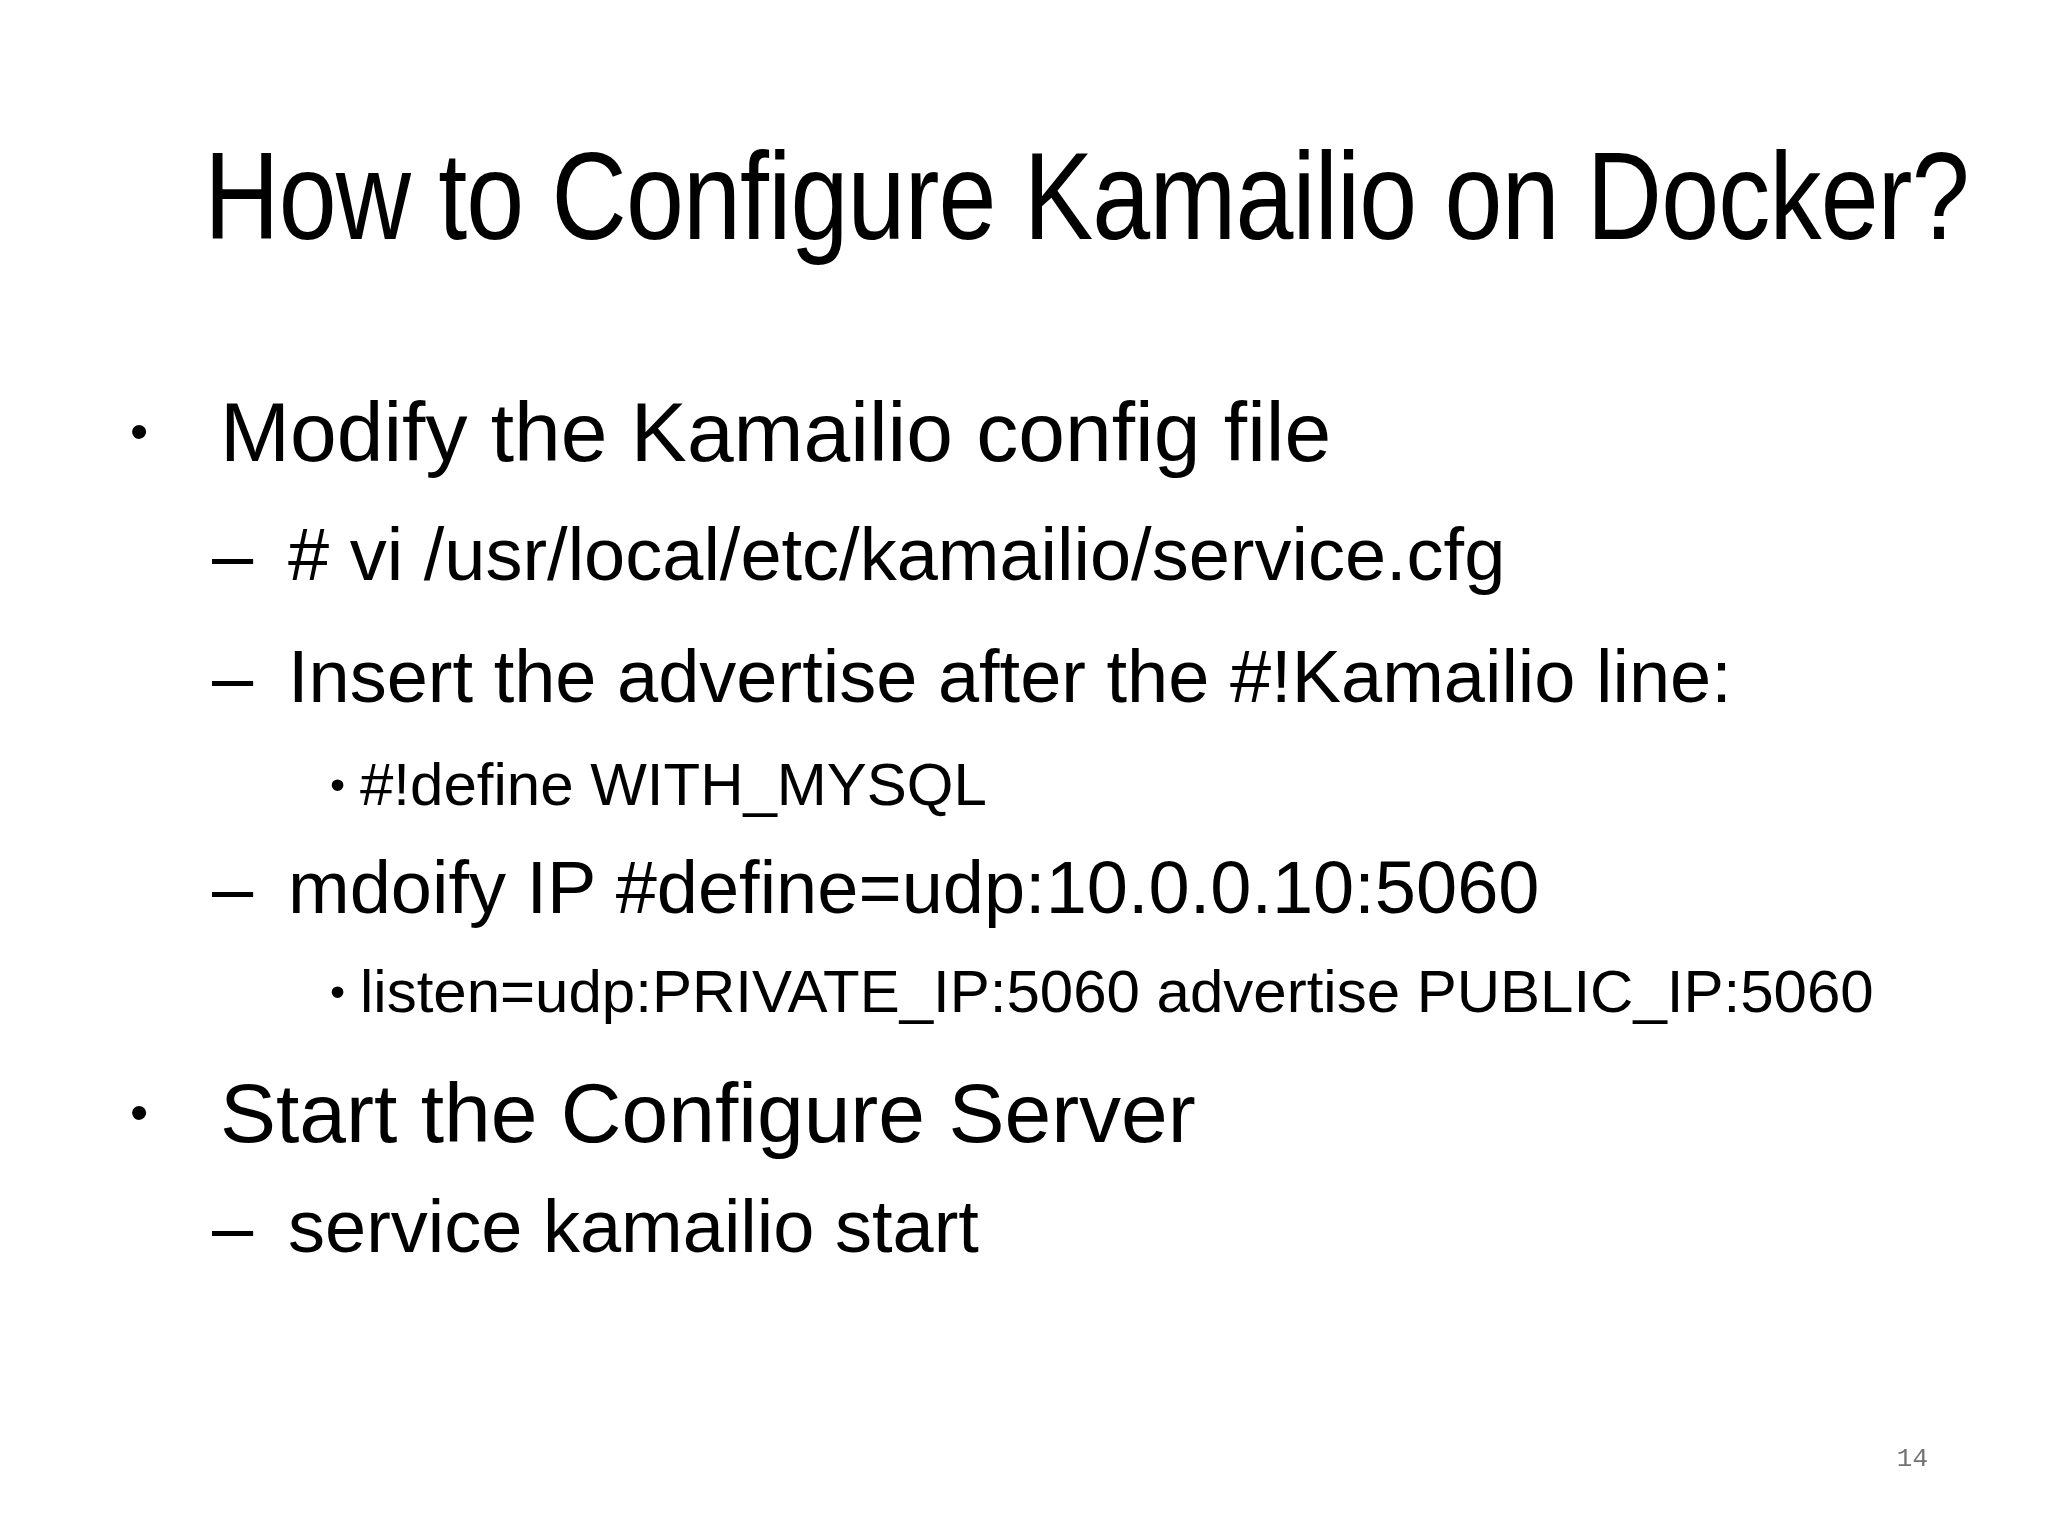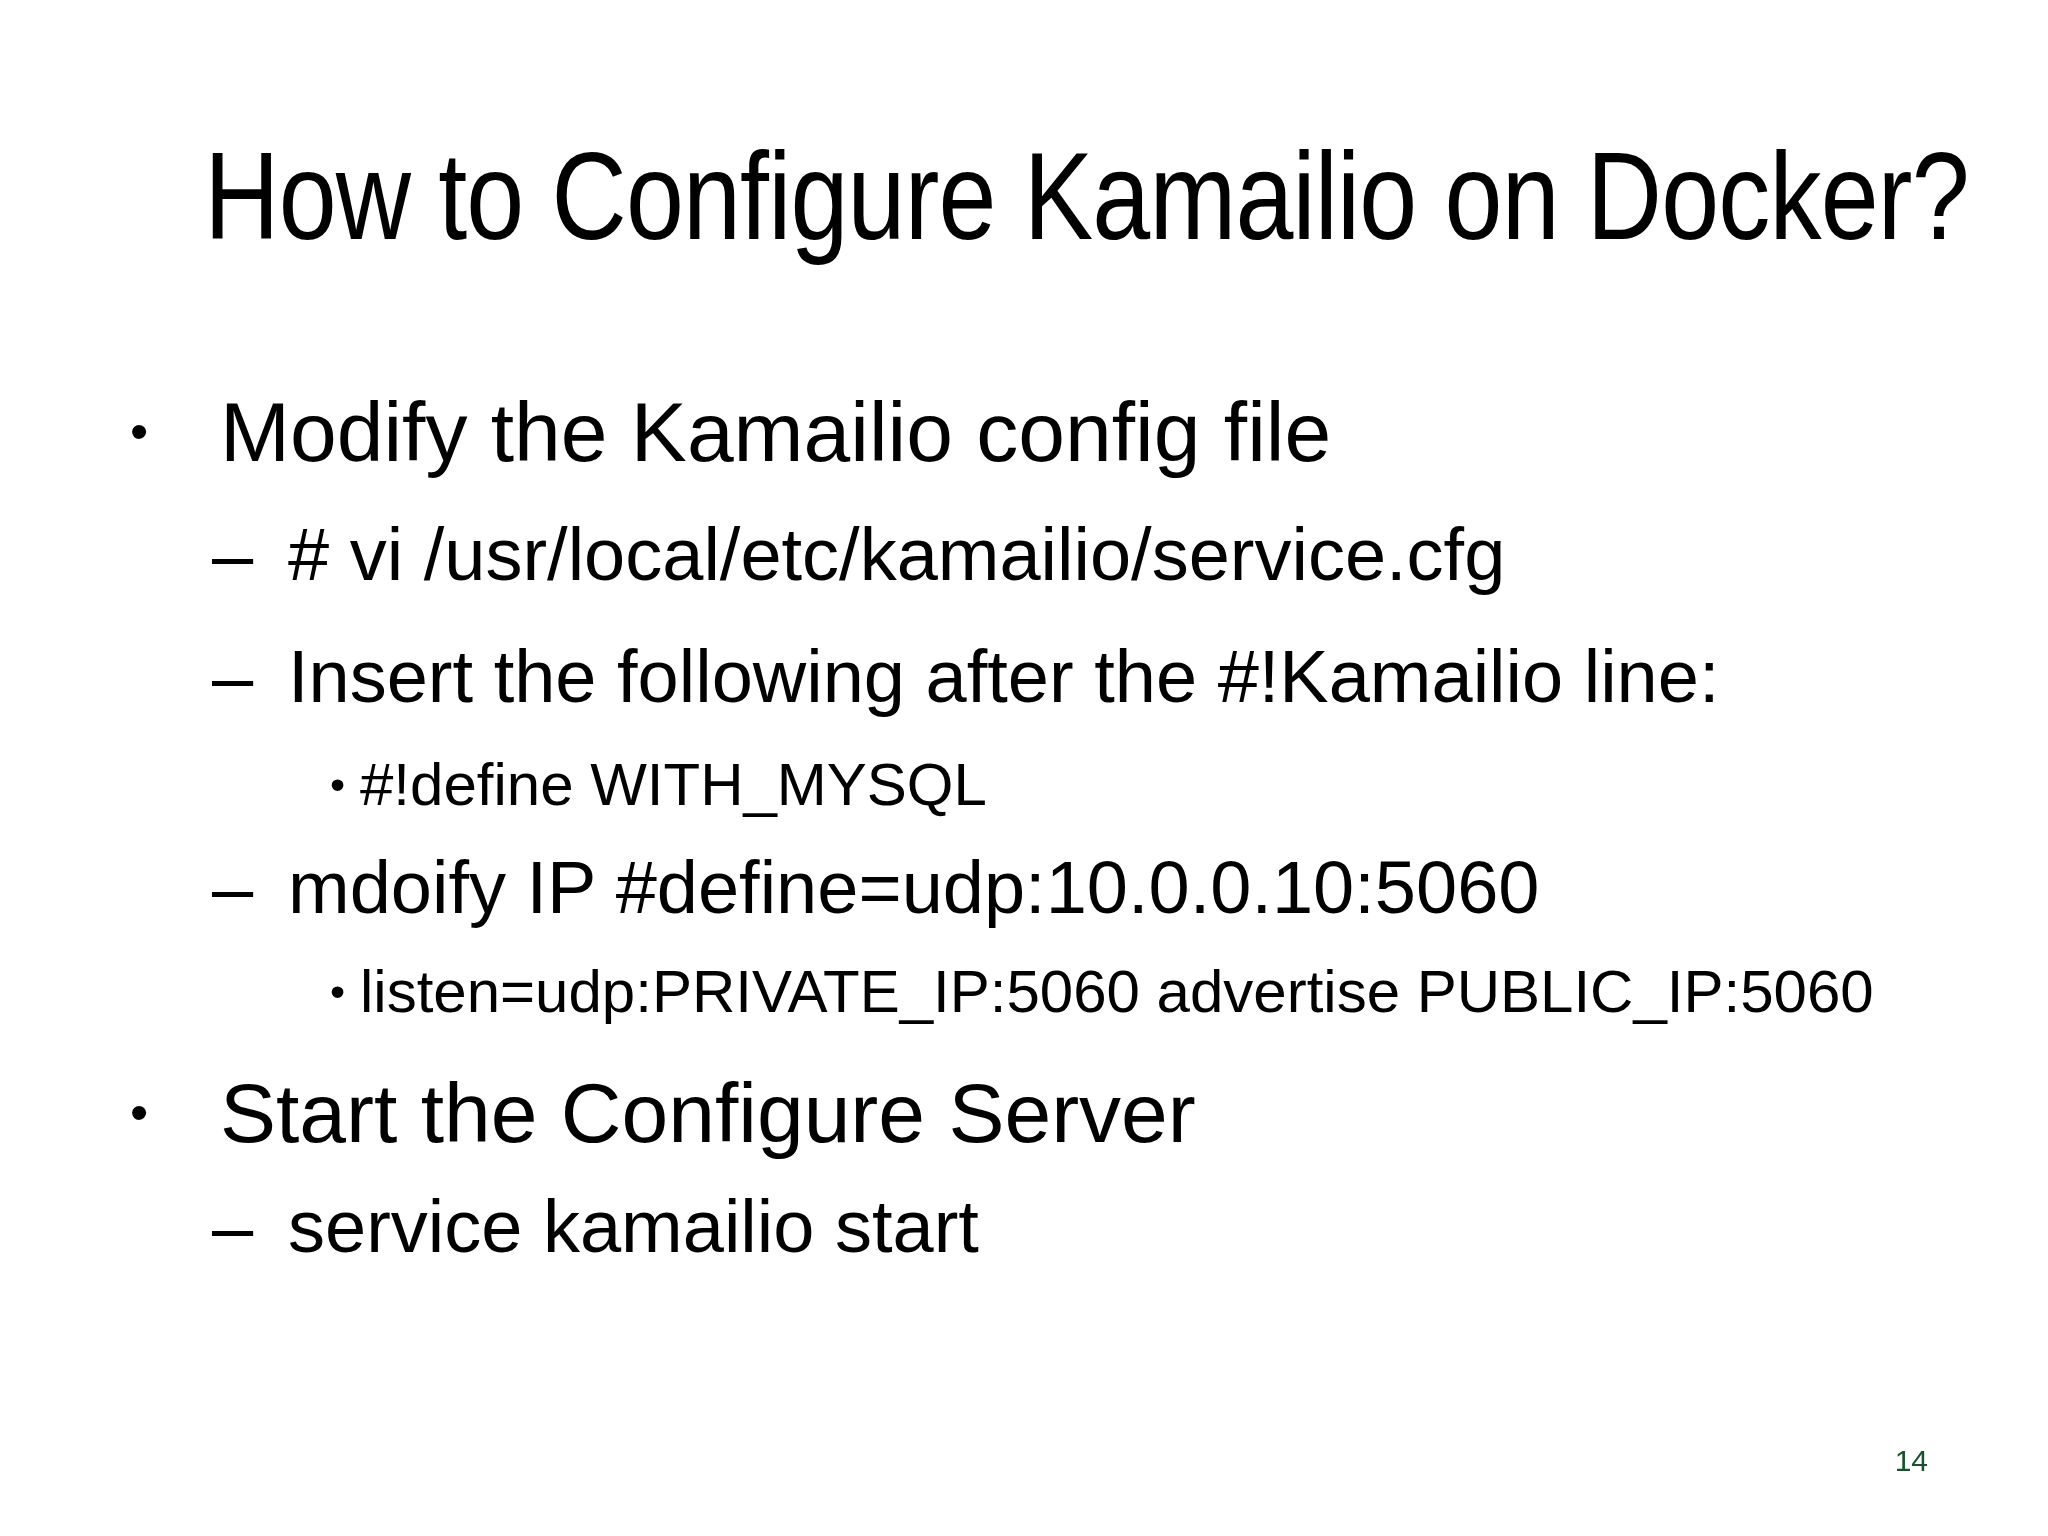--- a/index.html
+++ b/index.html
@@ -58,42 +58,43 @@
   .content .row:nth-child(3) { top: 640px; }
   .content .row:nth-child(4) { top: 755px; }
   .content .row:nth-child(5) { top: 851px; }
   .content .row:nth-child(6) { top: 962px; }
   .content .row:nth-child(7) { top: 1071px; }
   .content .row:nth-child(8) { top: 1190px; }
   .pagenum {
     position: absolute;
     top: 1446px;
     right: 120px;
-    font-size: 30px;
-    color: #14532d;
+    font-size: 26px;
+    color: #737373;
     line-height: 1;
+    font-family: Liberation Mono, monospace;
   }
 </style>
 </head>
 <body>
 
 <div class="slide">
   <h1 class="title">How to Configure Kamailio on Docker?</h1>
   <div class="content">
       <div class="row l1">
     <span class="marker">•</span>
     <span class="text">Modify the Kamailio config file</span>
   </div>
       <div class="row l2">
     <span class="marker">–</span>
     <span class="text"># vi /usr/local/etc/kamailio/service.cfg</span>
   </div>
       <div class="row l2">
     <span class="marker">–</span>
-    <span class="text">Insert the following after the #!Kamailio line:</span>
+    <span class="text">Insert the advertise after the #!Kamailio line:</span>
   </div>
       <div class="row l3">
     <span class="marker">•</span>
     <span class="text">#!define WITH_MYSQL</span>
   </div>
       <div class="row l2">
     <span class="marker">–</span>
     <span class="text">mdoify IP #define=udp:10.0.0.10:5060</span>
   </div>
       <div class="row l3">

